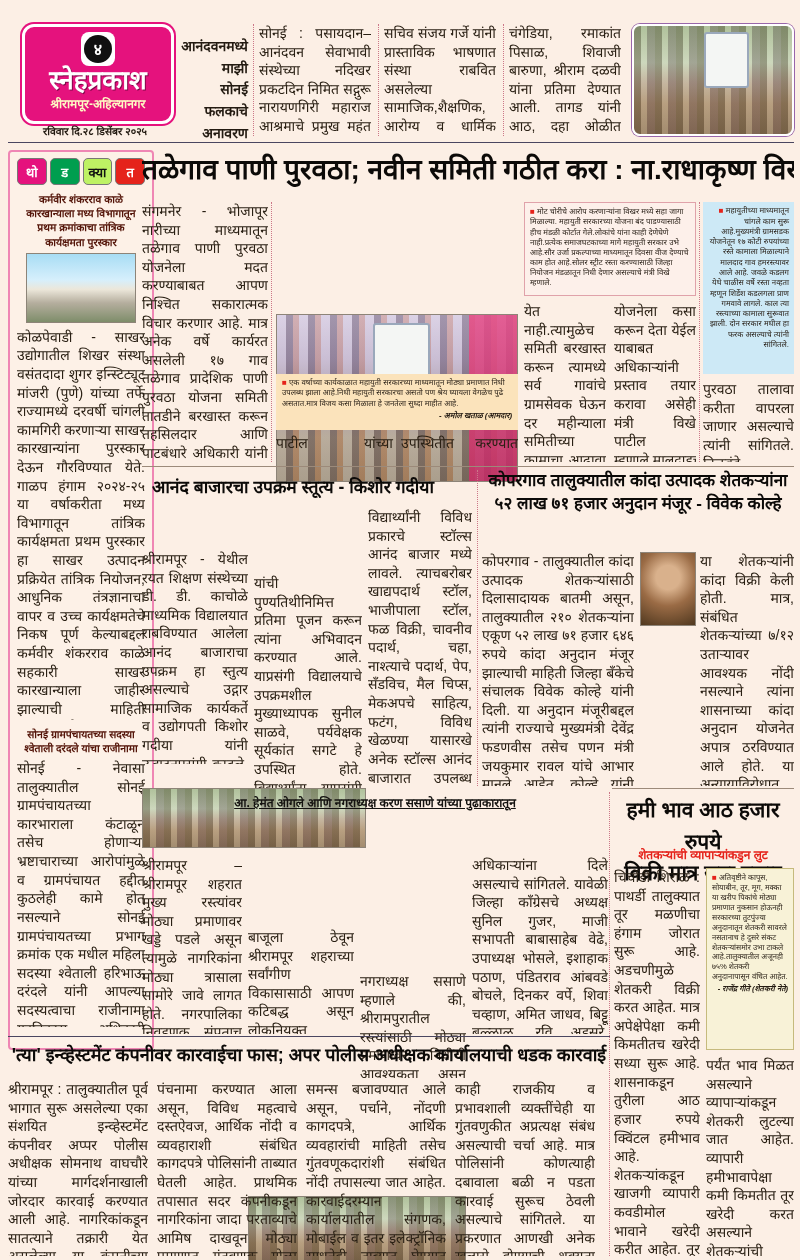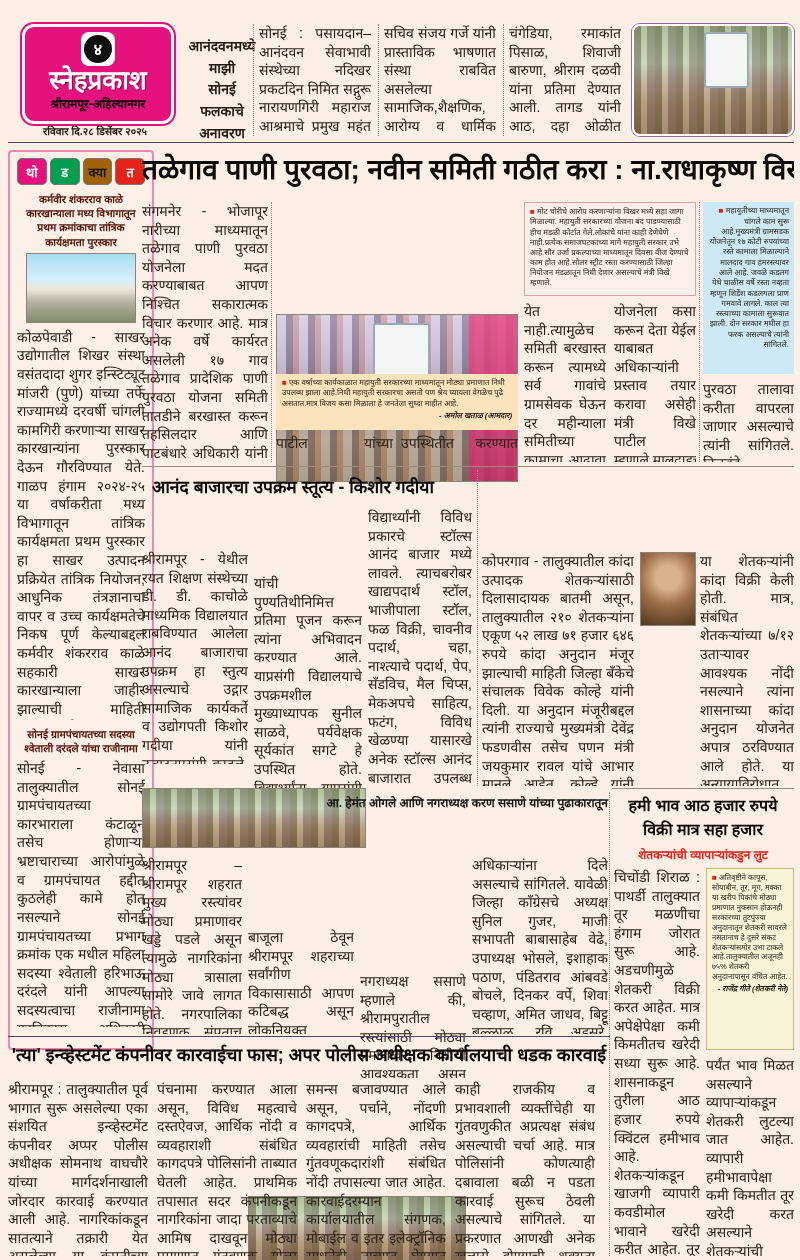--- a/index.html
+++ b/index.html
@@ -13,21 +13,21 @@
   .thin{border-top:1px solid #9c8a7a;}
   
   .mast{background:#e5127d;border:3px solid #fff;box-shadow:0 0 0 2px #e5127d;border-radius:12px;
         display:flex;flex-direction:column;align-items:center;}
   .badge{width:34px;height:34px;background:#fff;border-radius:8px;margin-top:5px;
          display:flex;align-items:center;justify-content:center;}
   .badge .circ{width:28px;height:28px;background:#101010;border-radius:50%;color:#fff;
          font-size:16px;font-weight:bold;display:flex;align-items:center;justify-content:center;}
   .mast-title{font-size:26px;font-weight:bold;color:#fff;line-height:1.05;margin-top:1px;
          text-shadow:1px 1px 0 #7c0747;}
-  .mast-sub{font-size:12px;font-weight:bold;color:#000000;margin-top:1px;}
+  .mast-sub{font-size:12px;font-weight:bold;color:#fef9c3;margin-top:1px;}
   
   .sidebar{border:2px solid #ef86b4;border-radius:4px;background:#fdf1e7;padding:6px 7px;overflow:hidden;}
   .tiles{display:flex;gap:3px;justify-content:center;}
   .tile{width:28px;height:25px;border-radius:5px;display:flex;align-items:center;justify-content:center;
         font-size:13px;font-weight:bold;color:#fff;border:1px solid #777;}
   .side-h{font-size:10.5px;font-weight:bold;color:#541509;text-align:center;line-height:1.35;margin:7px 0 4px;}
   
   .ph{border:1px solid #8d8478;box-sizing:border-box;position:relative;overflow:hidden;}
   .ph.crowd{background:
      repeating-linear-gradient(90deg,rgba(70,60,50,.35) 0 7px,rgba(255,255,255,.18) 7px 13px,rgba(90,70,90,.3) 13px 21px),
@@ -39,37 +39,37 @@
   .ph.portrait{background:radial-gradient(circle at 50% 34%,#d9b18c 0 22%,#9a6b45 52%,#50381f 100%);}
   .plaque{position:absolute;left:44%;top:6%;width:26%;height:48%;background:#f4f6f4;border:2px solid #9aa8bb;border-radius:3px;}
   .banner{position:absolute;right:0;top:0;width:20%;height:100%;background:linear-gradient(180deg,#e44a86,#c42a66);opacity:.85;}
   
   .bulletbox{border:1px solid #e0a2aa;background:#fdf0ea;padding:4px 5px;}
   .bluebox{background:#cde9f6;padding:4px 5px;}
   .quotebox{background:#f8f2d7;border:1px solid #c6ba7d;padding:4px 5px;}
   .peachbox{background:#fbe3bb;padding:4px 6px;}
   .blt{color:#e5231b;font-size:8px;}
   .sig{display:block;text-align:right;font-weight:bold;margin-top:2px;font-style:italic;}
-  .kicker{font-weight:bold;text-align:right;color:#141210;}
+  .kicker{font-weight:bold;text-align:center;color:#141210;text-decoration:underline;}
 </style>
 </head>
 <body>
 
 <div class="page">
 
   <div class="abs mast" style="left:22px;top:24px;width:146px;height:94px;">
     <div class="badge">
       <div class="circ">४</div>
     </div>
     <div class="mast-title">स्नेहप्रकाश</div>
     <div class="mast-sub">श्रीरामपूर-अहिल्यानगर</div>
   </div>
   <div class="abs" style="left:12px;top:124px;width:166px;text-align:center;font-size:10.5px;font-weight:bold;">रविवार दि.२८ डिसेंबर २०२५</div>
 
-  <div class="abs" style="left:172px;top:36px;width:76px;text-align:center;font-size:14px;font-weight:bold;line-height:1.55;margin-left:12px;">
+  <div class="abs" style="left:172px;top:36px;width:76px;text-align:right;font-size:14px;font-weight:bold;line-height:1.55;">
     <div>आनंदवनमध्ये</div>
     <div>माझी</div>
     <div>सोनई</div>
     <div>फलकाचे</div>
     <div>अनावरण</div>
   </div>
 
   <div class="abs vsep" style="left:253px;top:24px;height:112px;"></div>
   <div class="abs txt" style="left:259px;top:24px;width:112px;height:112px;">सोनई : पसायदान–आनंदवन सेवाभावी संस्थेच्या नदिखर प्रकटदिन निमित सद्गुरू नारायणगिरी महाराज आश्रमाचे प्रमुख महंत उद्धव महाराज मंडलिक यांच्या हस्ते ध्यानमंदीर प्रांगणात माझी सोनई फलकाचे अनावरण करण्यात आले. दोन दिवसीय आध्यात्मिक सोहळ्यात सामाजिक व धार्मिक कार्यक्रम उत्साहात साजरे करण्यात आले. ध्यानमंदीरात झालेल्या कार्यक्रमात</div>
   <div class="abs vsep" style="left:378px;top:24px;height:112px;"></div>
@@ -80,21 +80,21 @@
   <div class="abs ph crowd" style="left:632px;top:24px;width:162px;height:112px;border-radius:8px;border:2px solid #fff;box-shadow:0 0 0 1px #96a;">
     <div class="plaque"></div>
   </div>
 
   <div class="abs hsep" style="left:8px;top:142px;width:786px;"></div>
 
   <div class="abs sidebar" style="left:8px;top:150px;width:128px;height:884px;">
     <div class="tiles">
       <div class="tile" style="background:#e5127d;">थो</div>
       <div class="tile" style="background:#009e4f;">ड</div>
-      <div class="tile" style="background:#a16207;color:#111;">क्या</div>
+      <div class="tile" style="background:#bef264;color:#111;">क्या</div>
       <div class="tile" style="background:#e5231b;">त</div>
     </div>
     <div class="side-h">कर्मवीर शंकरराव काळे कारखान्याला मध्य विभागातून प्रथम क्रमांकाचा तांत्रिक कार्यक्षमता पुरस्कार</div>
     <div class="ph factory" style="width:110px;height:70px;margin:2px auto 5px;"></div>
     <div class="txt" style="height:392px;">कोळपेवाडी - साखर उद्योगातील शिखर संस्था वसंतदादा शुगर इन्स्टिट्यूट मांजरी (पुणे) यांच्या तर्फे राज्यामध्ये दरवर्षी चांगली कामगिरी करणाऱ्या साखर कारखान्यांना पुरस्कार देऊन गौरविण्यात येते. गाळप हंगाम २०२४-२५ या वर्षाकरीता मध्य विभागातून तांत्रिक कार्यक्षमता प्रथम पुरस्कार हा साखर उत्पादन प्रक्रियेत तांत्रिक नियोजन, आधुनिक तंत्रज्ञानाचा वापर व उच्च कार्यक्षमतेचे निकष पूर्ण केल्याबद्दल कर्मवीर शंकरराव काळे सहकारी साखर कारखान्याला जाहीर झाल्याची माहिती कारखान्याचे संचालक सोमनाथ बोरनारे यांनी दिली. साखर उद्योगातील शिखर संस्था वसंतदादा शुगर इन्स्टिट्यूट (व्हीएसआय), पुणे यांच्या वतीने साखर क्षेत्रात सर्वोत्कृष्ट कामगिरी करणाऱ्यांना दरवर्षी पुरस्कार जाहीर केले जातात. सन २०२४-२५ च्या गळीत हंगामात उल्लेखनीय कामगिरी करणाऱ्या राज्यातील अनेक साखर कारखान्यांना विविध पुरस्कार जाहीर करण्यात आले आहेत. यामध्ये प्रथम क्रमांकाच्या तांत्रिक कार्यक्षमता पुरस्कारासाठी कर्मवीर शंकरराव काळे सहकारी साखर कारखान्याची निवड करण्यात आली आहे. कारखान्यास मागील वर्षी २०२३-२४ च्या गळीत हंगामात मध्य विभागातून दुसऱ्या क्रमांकाचा तांत्रिक कार्यक्षमता पुरस्कार मिळाला होता. त्यामध्ये सुधारणा करून अधिक तांत्रिक कार्यक्षमतेचा वापर करून मध्य विभागातून प्रथम पुरस्कार मिळविला आहे.</div>
     <div class="side-h">सोनई ग्रामपंचायतच्या सदस्या श्वेताली दरंदले यांचा राजीनामा</div>
     <div class="txt" style="height:268px;">सोनई - नेवासा तालुक्यातील सोनई ग्रामपंचायतच्या कारभाराला कंटाळून तसेच होणाऱ्या भ्रष्टाचाराच्या आरोपांमुळे व ग्रामपंचायत हद्दीत कुठलेही कामे होत नसल्याने सोनई ग्रामपंचायतच्या प्रभाग क्रमांक एक मधील महिला सदस्या श्वेताली हरिभाऊ दरंदले यांनी आपल्या सदस्यत्वाचा राजीनामा गटविकास अधिकारी यांच्याकडे सुपूर्द केला आहे. प्रभागातील कोणतीही विकास कामे होत नसल्याने आणि ग्रामपंचायतीच्या कारभाराविषयी नागरिकांमध्ये असलेल्या नाराजीमुळे आपण राजीनामा देत असल्याचे त्यांनी सांगितले. प्रशासनाकडून सूचना देऊनही कुठल्याही कामाची दखल घेतली जात नाही, तसेच प्रभागातील नागरिकांच्या अपेक्षा पूर्ण करता येत नसल्याने सदस्य पदावर राहण्यात अर्थ नसल्याचे त्यांनी राजीनाम्यात म्हटले आहे.</div>
   </div>
 
   <div class="abs hl" style="left:142px;top:148px;width:652px;font-size:28px;line-height:1.6;white-space:nowrap;overflow:hidden;">तळेगाव पाणी पुरवठा; नवीन समिती गठीत करा : ना.राधाकृष्ण विखे</div>
@@ -127,29 +127,33 @@
   <div class="abs thin" style="left:142px;top:466px;width:652px;"></div>
 
   <div class="abs hl" style="left:128px;top:474px;width:330px;font-size:17.5px;white-space:nowrap;overflow:hidden;">आनंद बाजारचा उपक्रम स्तूत्य - किशोर गदीया</div>
   <div class="abs ph crowd" style="left:142px;top:508px;width:224px;height:60px;"></div>
   <div class="abs txt" style="left:142px;top:550px;width:106px;height:214px;">श्रीरामपूर - येथील रयत शिक्षण संस्थेच्या डी. डी. काचोळे माध्यमिक विद्यालयात राबविण्यात आलेला आनंद बाजाराचा उपक्रम हा स्तुत्य असल्याचे उद्गार सामाजिक कार्यकर्ते व उद्योगपती किशोर गदीया यांनी उद्घाटनप्रसंगी काढले. श्रीरामपूर येथील रयत शिक्षण संस्थेने डी डी काचोळे माध्यमिक विद्यालयात कर्मवीर भाऊराव पाटील</div>
   <div class="abs txt" style="left:254px;top:574px;width:108px;height:214px;">यांची पुण्यतिथीनिमित्त प्रतिमा पूजन करून त्यांना अभिवादन करण्यात आले. याप्रसंगी विद्यालयाचे उपक्रमशील मुख्याध्यापक सुनील साळवे, पर्यवेक्षक सूर्यकांत सगटे हे उपस्थित होते. विद्यार्थ्यांना याप्रसंगी संबोधित करताना विद्यालयाचे मुख्याध्यापक सुनील साळवे म्हणाले की, विद्यार्थ्यांना समाजाची ओळख होऊन व्यवहारज्ञान येण्यासाठी अशा उपक्रमांची गरज आहे.</div>
   <div class="abs txt" style="left:368px;top:508px;width:104px;height:280px;">विद्यार्थ्यांनी विविध प्रकारचे स्टॉल्स आनंद बाजार मध्ये लावले. त्याचबरोबर खाद्यपदार्थ स्टॉल, भाजीपाला स्टॉल, फळ विक्री, चावनीव पदार्थ, चहा, नाश्त्याचे पदार्थ, पेप, सँडविच, मैल चिप्स, मेकअपचे साहित्य, फटंग, विविध खेळण्या यासारखे अनेक स्टॉल्स आनंद बाजारात उपलब्ध होते. सर्व विद्यार्थी, पालक, माजी विद्यार्थी, शिक्षक, शिक्षकेतर कर्मचारी यांनी आनंद बाजारचा आनंद लुटला. पालक वर्गातूनही आनंद बाजारामध्ये काही स्टॉल लावण्यात आले होते. विद्यार्थ्यांना यातून प्रत्यक्ष व्यवहाराचा अनुभव मिळाला विद्यार्थ्यांचा उत्साह आनंद ओसंडून वाहत होता.</div>
 
   <div class="abs vsep" style="left:477px;top:470px;height:316px;"></div>
 
+  <div class="abs hl" style="left:482px;top:470px;width:312px;font-size:17px;line-height:1.35;">
+    <div>कोपरगाव तालुक्यातील कांदा उत्पादक शेतकऱ्यांना</div>
+    <div>५२ लाख ७१ हजार अनुदान मंजूर - विवेक कोल्हे</div>
+  </div>
   <div class="abs txt" style="left:482px;top:552px;width:152px;height:234px;">कोपरगाव - तालुक्यातील कांदा उत्पादक शेतकऱ्यांसाठी दिलासादायक बातमी असून, तालुक्यातील २१० शेतकऱ्यांना एकूण ५२ लाख ७१ हजार ६४६ रुपये कांदा अनुदान मंजूर झाल्याची माहिती जिल्हा बँकेचे संचालक विवेक कोल्हे यांनी दिली. या अनुदान मंजूरीबद्दल त्यांनी राज्याचे मुख्यमंत्री देवेंद्र फडणवीस तसेच पणन मंत्री जयकुमार रावल यांचे आभार मानले आहेत. कोल्हे यांनी जारी केलेल्या प्रसिद्धीपत्रकात म्हटले आहे की, अहिल्यानगर जिल्ह्यात सन २०२२-२३ या कालावधीत एकूण १४०७ कांदा उत्पादक शेतकरी अनुदानासाठी अपात्र ठरले होते. यामध्ये कोपरगाव तालुक्यातील २१० शेतकऱ्यांचा समावेश होता. या शेतकऱ्यांच्या समस्या लक्षात घेऊन त्यांनी शासन दरबारी सातत्याने पाठपुरावा केला. शासन निर्णयानुसार १ फेब्रुवारी २०२३ ते ३१ मार्च २०२५ या कालावधीत कोपरगाव कृषी उत्पन्न बाजार समिती तसेच खाजगी बाजारात</div>
   <div class="abs" style="left:640px;top:552px;width:154px;height:234px;">
     <div class="ph portrait" style="float:left;width:56px;height:74px;margin:0 4px 2px 0;"></div>
     <div class="txt" style="height:234px;">या शेतकऱ्यांनी कांदा विक्री केली होती. मात्र, संबंधित शेतकऱ्यांच्या ७/१२ उताऱ्यावर आवश्यक नोंदी नसल्याने त्यांना शासनाच्या कांदा अनुदान योजनेत अपात्र ठरविण्यात आले होते. या अन्यायाविरोधात मुख्यमंत्री देवेंद्र फडणवीस व पणन मंत्री जयकुमार रावल यांच्या दालनात तसेच शासनाकडे आणि अहिल्यानगर जिल्हा उपनिबंधक सहकारी संस्था कार्यालयाकडे सातत्याने पाठपुरावा करण्यात आला. या प्रयत्नांना यश येत, जिल्हा उपनिबंधक मंगेश सुरवसे यांनी २७ नोव्हेंबर २०२५ रोजीच्या पत्रान्वये फेरछाननीनंतर अंतिम पात्र लाभार्थ्यांना प्रलंबित कांदा अनुदान वितरित करण्याचे आदेश दिले. या निर्णयामुळे कोपरगाव तालुक्यातील २१० कांदा उत्पादक शेतकऱ्यांना मोठा दिलासा मिळाला असून, शेतकऱ्यांच्या न्यायहक्कासाठी शासन दरबारी सातत्याने आवाज उठवण्याची भूमिका पुढेही कायम राहील, असे विवेक कोल्हे यांनी स्पष्ट केले आहे.</div>
   </div>
 
   <div class="abs thin" style="left:612px;top:788px;width:182px;"></div>
   <div class="abs vsep" style="left:609px;top:792px;height:464px;"></div>
-  <div class="abs hl" style="left:612px;top:794px;width:182px;font-size:16px;line-height:1.5;">
+  <div class="abs hl" style="left:612px;top:794px;width:182px;font-size:21px;line-height:1.5;">
     <div>हमी भाव आठ हजार रुपये</div>
     <div>विक्री मात्र सहा हजार</div>
   </div>
   <div class="abs" style="left:612px;top:846px;width:182px;text-align:center;font-size:12px;font-weight:bold;color:#e5231b;">शेतकऱ्यांची व्यापाऱ्यांकडुन लुट</div>
   <div class="abs txt" style="left:614px;top:868px;width:86px;height:388px;">चिचोंडी शिराळ : पाथर्डी तालुक्यात तूर मळणीचा हंगाम जोरात सुरू आहे. अडचणीमुळे शेतकरी विक्री करत आहेत. मात्र अपेक्षेपेक्षा कमी किमतीतच खरेदी सध्या सुरू आहे. शासनाकडून तुरीला आठ हजार रुपये क्विंटल हमीभाव आहे. शेतकऱ्यांकडून खाजगी व्यापारी कवडीमोल भावाने खरेदी करीत आहेत. तूर वाळलेली नाही, तुरीमध्ये ओलावा आहे अशी कारण सांगत खाजगी व्यापाऱ्यांकडून शेतकऱ्यांची लूट सुरू आहे. तालुक्यात तूर पिकाचे मोठे क्षेत्र आहे. अति पावसाने बाजरी मका कापूस आणि सोयाबीन पिकांमध्ये मोठे नुकसान झाले आहे. खरीप हंगामात नुकसान भरपाई मिळावी अशी मागणी शेतकऱ्यांकडून होत आहे.</div>
   <div class="abs quotebox" style="left:706px;top:868px;width:88px;height:182px;box-sizing:border-box;font-size:7.6px;line-height:1.3;overflow:hidden;">
     <span class="blt">■ </span><span>अतिवृष्टीने कापूस, सोयाबीन, तूर, मूग, मक्का या खरीप पिकांचे मोठ्या प्रमाणात नुकसान होऊनही सरकारच्या तुटपुंज्या अनुदानातून शेतकरी सावरले नसतानाच हे दुसरे संकट शेतकऱ्यांसमोर उभा टाकले आहे.तालुक्यातील अजूनही ७५% शेतकरी अनुदानापासून वंचित आहेत.</span>
     <span class="sig">- राजेंद्र गीते (शेतकरी नेते)</span>
   </div>
   <div class="abs txt" style="left:706px;top:1056px;width:88px;height:200px;">पर्यंत भाव मिळत असल्याने व्यापाऱ्यांकडून शेतकरी लुटल्या जात आहेत. व्यापारी हमीभावापेक्षा कमी किमतीत तूर खरेदी करत असल्याने शेतकऱ्यांची आर्थिक पिळवणूक कोण थांबवणार, कृषी उत्पन्न बाजार समितीचे याकडे लक्ष नाही. शासनाने हमीभावाने खरेदी केंद्र तातडीने सुरू करावे अशी मागणी शेतकऱ्यांमधून केली जात आहे.</div>

